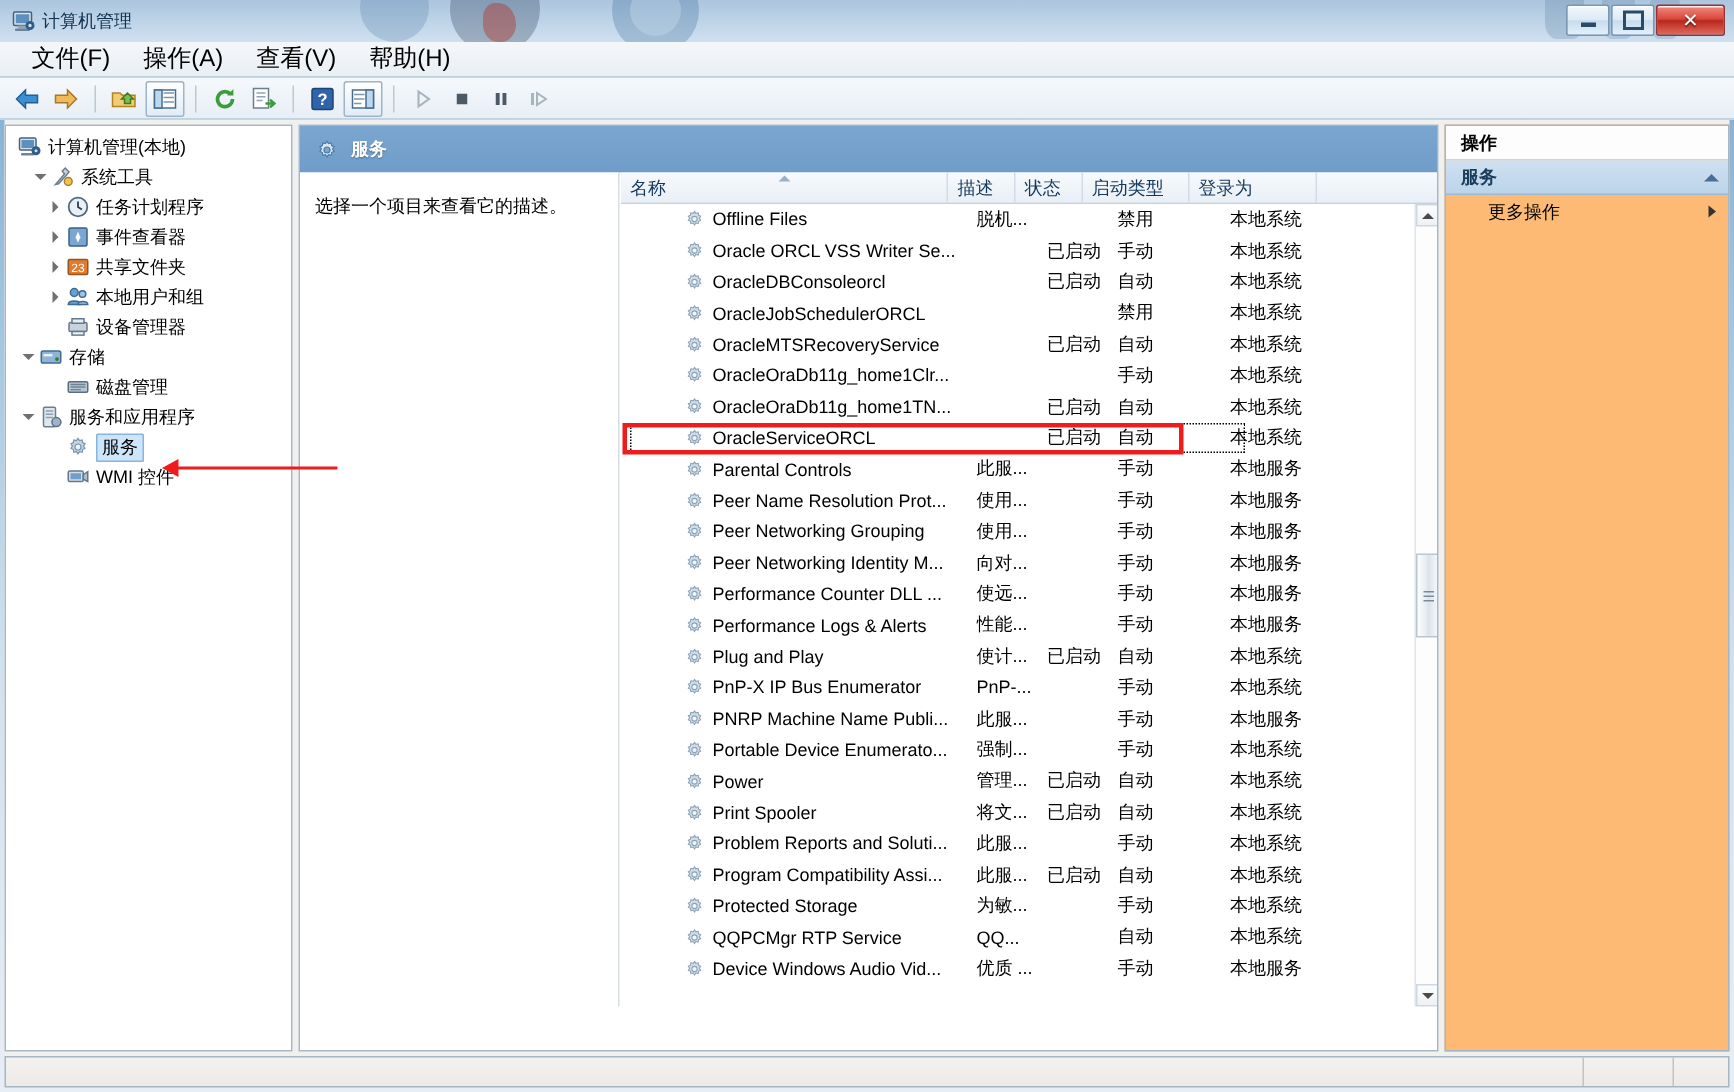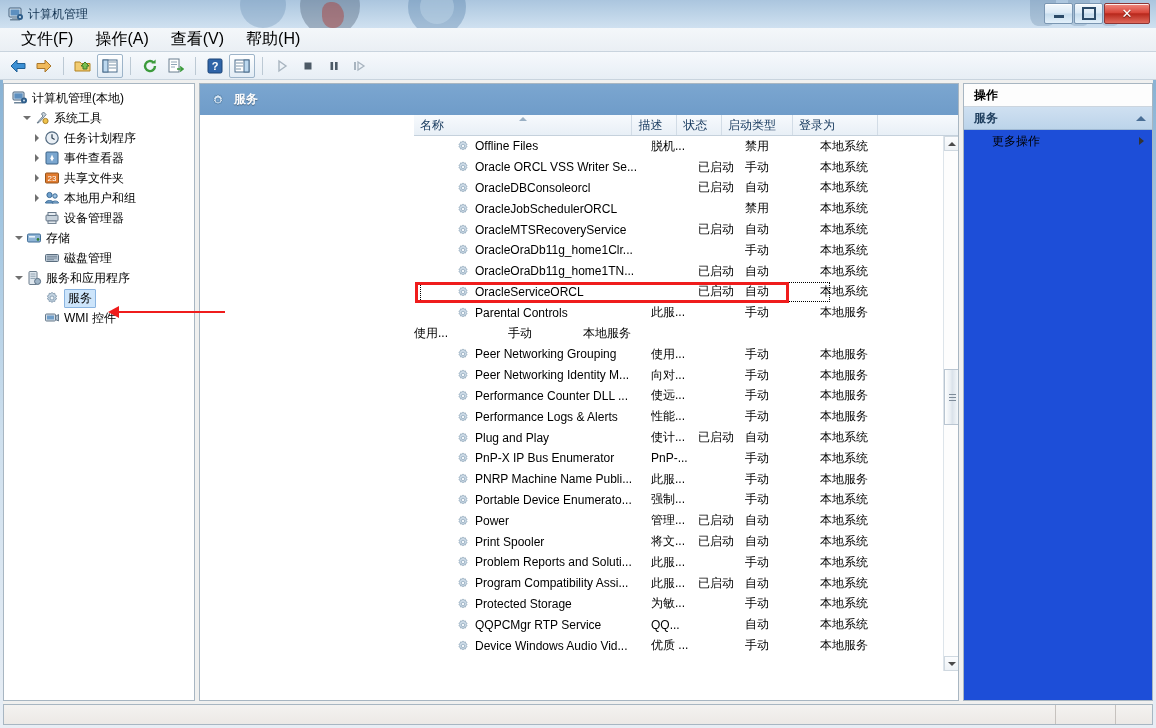--- a/index.html
+++ b/index.html
@@ -181,21 +181,21 @@
     border-left:1px solid #b9c2ca;transform:skewX(-20deg);
   }
   .tab::after{
     content:"";position:absolute;right:0;top:0;bottom:0;width:12px;
     border-right:1px solid #b9c2ca;transform:skewX(-20deg);
   }
 
   
   #actpane{
     position:absolute;left:960px;top:3px;width:190px;height:618px;
-    background:#1d4ed8;border:1px solid #a8b6c2;box-sizing:border-box;
+    background:#fdba74;border:1px solid #a8b6c2;box-sizing:border-box;
   }
   #act-title{
     height:22px;display:flex;align-items:center;padding-left:10px;
     font-size:12px;color:#000;font-weight:bold;
     border-bottom:1px solid #ccd5de;background:#fdfdfd;
   }
   #act-group{
     height:22px;display:flex;align-items:center;padding:0 6px 0 10px;
     background:linear-gradient(180deg,#cfe0f1 0%,#bcd4ea 100%);
     border-bottom:1px solid #9fb9d4;
@@ -517,20 +517,23 @@
         <div class="hicon">
           <svg width="16" height="16" viewBox="0 0 16 16">
               <path d="M8 2.2l1 1.5 1.8-.4.3 1.8 1.6.8-1 1.5 1 1.5-1.6.8-.3 1.8-1.8-.4-1 1.5-1-1.5-1.8.4-.3-1.8-1.6-.8 1-1.5-1-1.5 1.6-.8.3-1.8 1.8.4z" fill="#dbe8f4" stroke="#3f6casual" stroke-width=".8"></path>
               <path d="M8 2.2l1 1.5 1.8-.4.3 1.8 1.6.8-1 1.5 1 1.5-1.6.8-.3 1.8-1.8-.4-1 1.5-1-1.5-1.8.4-.3-1.8-1.6-.8 1-1.5-1-1.5 1.6-.8.3-1.8 1.8.4z" fill="#dbe8f4" stroke="#4a7aa6" stroke-width=".8"></path>
               <circle cx="8" cy="8" r="2" fill="#7ba6d0" stroke="#4a7aa6" stroke-width=".8"></circle>
             </svg>
         </div>
         <span class="htxt">服务</span>
       </div>
 
+      <div id="desc-pane">
+        <div class="dtxt">选择一个项目来查看它的描述。</div>
+      </div>
 
       <div id="listwrap">
         <div id="list-head">
           <div class="colh" style="width:231px">
             <span>名称</span>
             <div class="sortarrow"></div>
           </div>
           <div class="colh" style="width:47px">描述</div>
           <div class="colh" style="width:47px">状态</div>
           <div class="colh" style="width:75px">启动类型</div>
@@ -652,20 +655,27 @@
                     <circle cx="8" cy="8" r="2" fill="#f2f7fb" stroke="#8aa2b6" stroke-width=".8"></circle>
                   </svg></span>
                 <span>Parental Controls</span>
               </div>
               <div class="cell c-desc">此服...</div>
               <div class="cell c-state"></div>
               <div class="cell c-start">手动</div>
               <div class="cell c-logon">本地服务</div>
             </div>
             <div class="row">
+              <div class="cell c-name">
+                <span class="gear"><svg width="14" height="14" viewBox="0 0 16 16">
+                    <path d="M8 2.2l1 1.5 1.8-.4.3 1.8 1.6.8-1 1.5 1 1.5-1.6.8-.3 1.8-1.8-.4-1 1.5-1-1.5-1.8.4-.3-1.8-1.6-.8 1-1.5-1-1.5 1.6-.8.3-1.8 1.8.4z" fill="#cfdde9" stroke="#8aa2b6" stroke-width=".8"></path>
+                    <circle cx="8" cy="8" r="2" fill="#f2f7fb" stroke="#8aa2b6" stroke-width=".8"></circle>
+                  </svg></span>
+                <span>Peer Name Resolution Prot...</span>
+              </div>
               <div class="cell c-desc">使用...</div>
               <div class="cell c-state"></div>
               <div class="cell c-start">手动</div>
               <div class="cell c-logon">本地服务</div>
             </div>
             <div class="row">
               <div class="cell c-name">
                 <span class="gear"><svg width="14" height="14" viewBox="0 0 16 16">
                     <path d="M8 2.2l1 1.5 1.8-.4.3 1.8 1.6.8-1 1.5 1 1.5-1.6.8-.3 1.8-1.8-.4-1 1.5-1-1.5-1.8.4-.3-1.8-1.6-.8 1-1.5-1-1.5 1.6-.8.3-1.8 1.8.4z" fill="#cfdde9" stroke="#8aa2b6" stroke-width=".8"></path>
                     <circle cx="8" cy="8" r="2" fill="#f2f7fb" stroke="#8aa2b6" stroke-width=".8"></circle>

